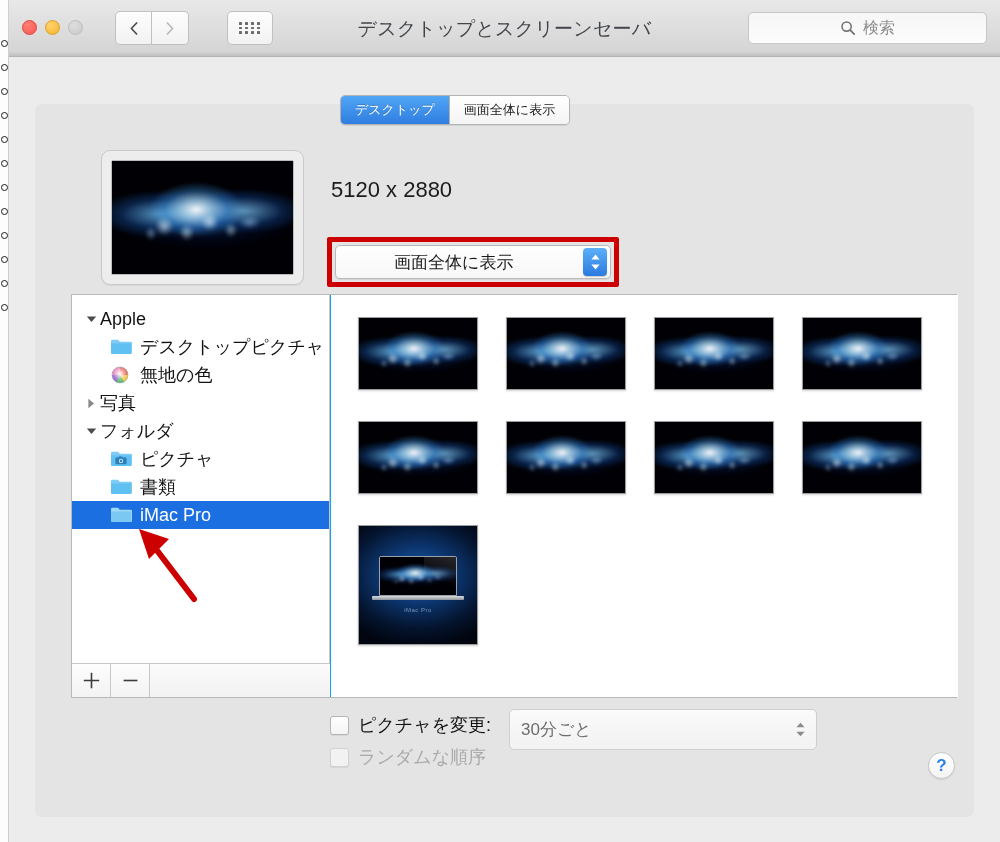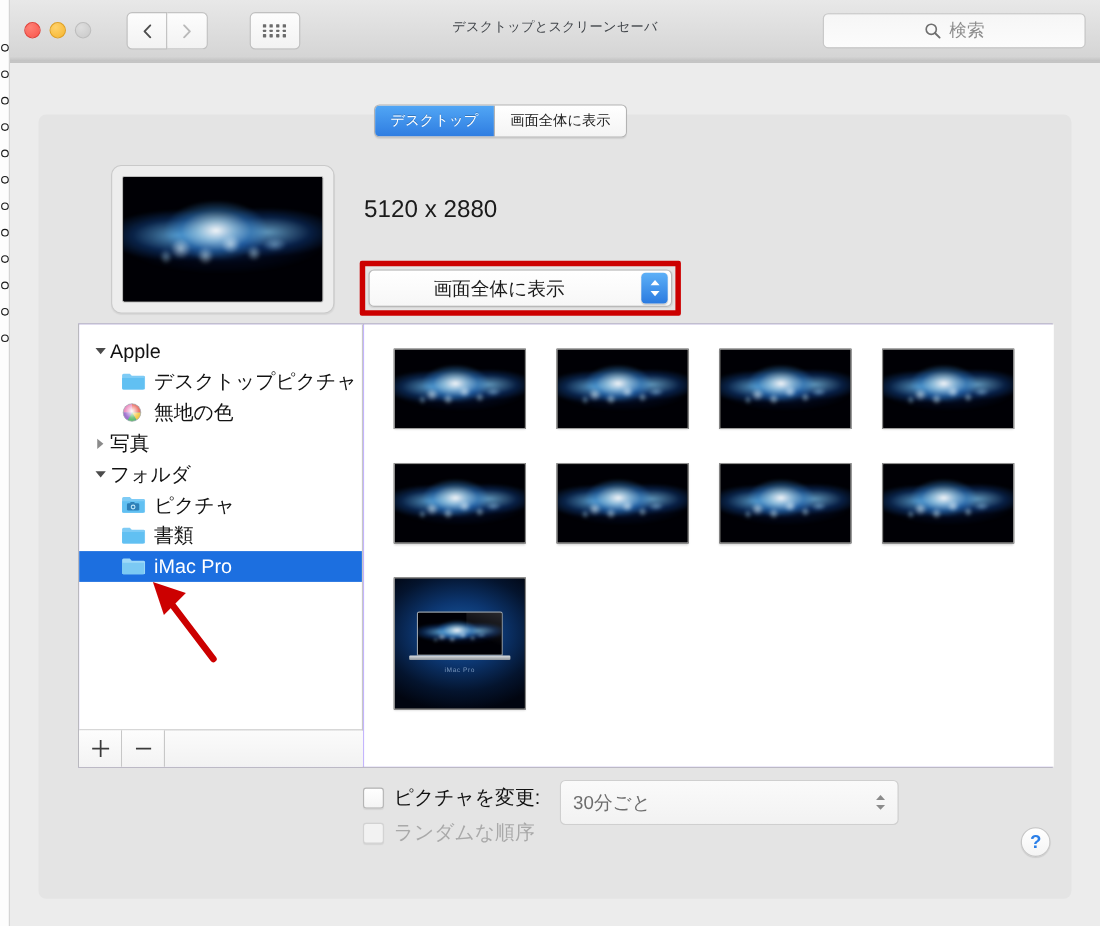--- a/index.html
+++ b/index.html
@@ -102,21 +102,21 @@
     display: flex; align-items: center; justify-content: center;
   }
   .dotgrid { display: grid; grid-template-columns: repeat(4, 4px); grid-gap: 2px; }
   .dotgrid i { width: 2.6px; height: 2.6px; background: #6b6b6b; border-radius: .5px; display: block; }
 
   .win-title {
     position: absolute;
     left: 0; top: 16px;
     width: 991px;
     text-align: center;
-    font-size: 12px;
+    font-size: 19px;
     color: #41454a;
     letter-spacing: .2px;
   }
 
   .searchfield {
     position: absolute;
     right: 13px; top: 12px;
     width: 239px; height: 32px;
     background: linear-gradient(to bottom, #f6f6f6, #fcfcfc);
     border: 1px solid #c7c7c7;
@@ -248,21 +248,21 @@
     gap: 2px;
     box-shadow: 0 1px 1px rgba(0,0,0,.18);
   }
   .stepper-blue svg { display: block; }
 
   
   .listbox {
     position: absolute;
     left: 62px; top: 294px;
     width: 886px; height: 404px;
-    background: #c4b5fd;
+    background: #0ea5e9;
     border: 1px solid #b8b8b8;
   }
   .sidebar {
     position: absolute;
     left: 0; top: 0;
     width: 258px; height: 402px;
     background: #ffffff;
     border-right: 1px solid #c7c7c7;
   }
   .tree { padding-top: 10px; }

